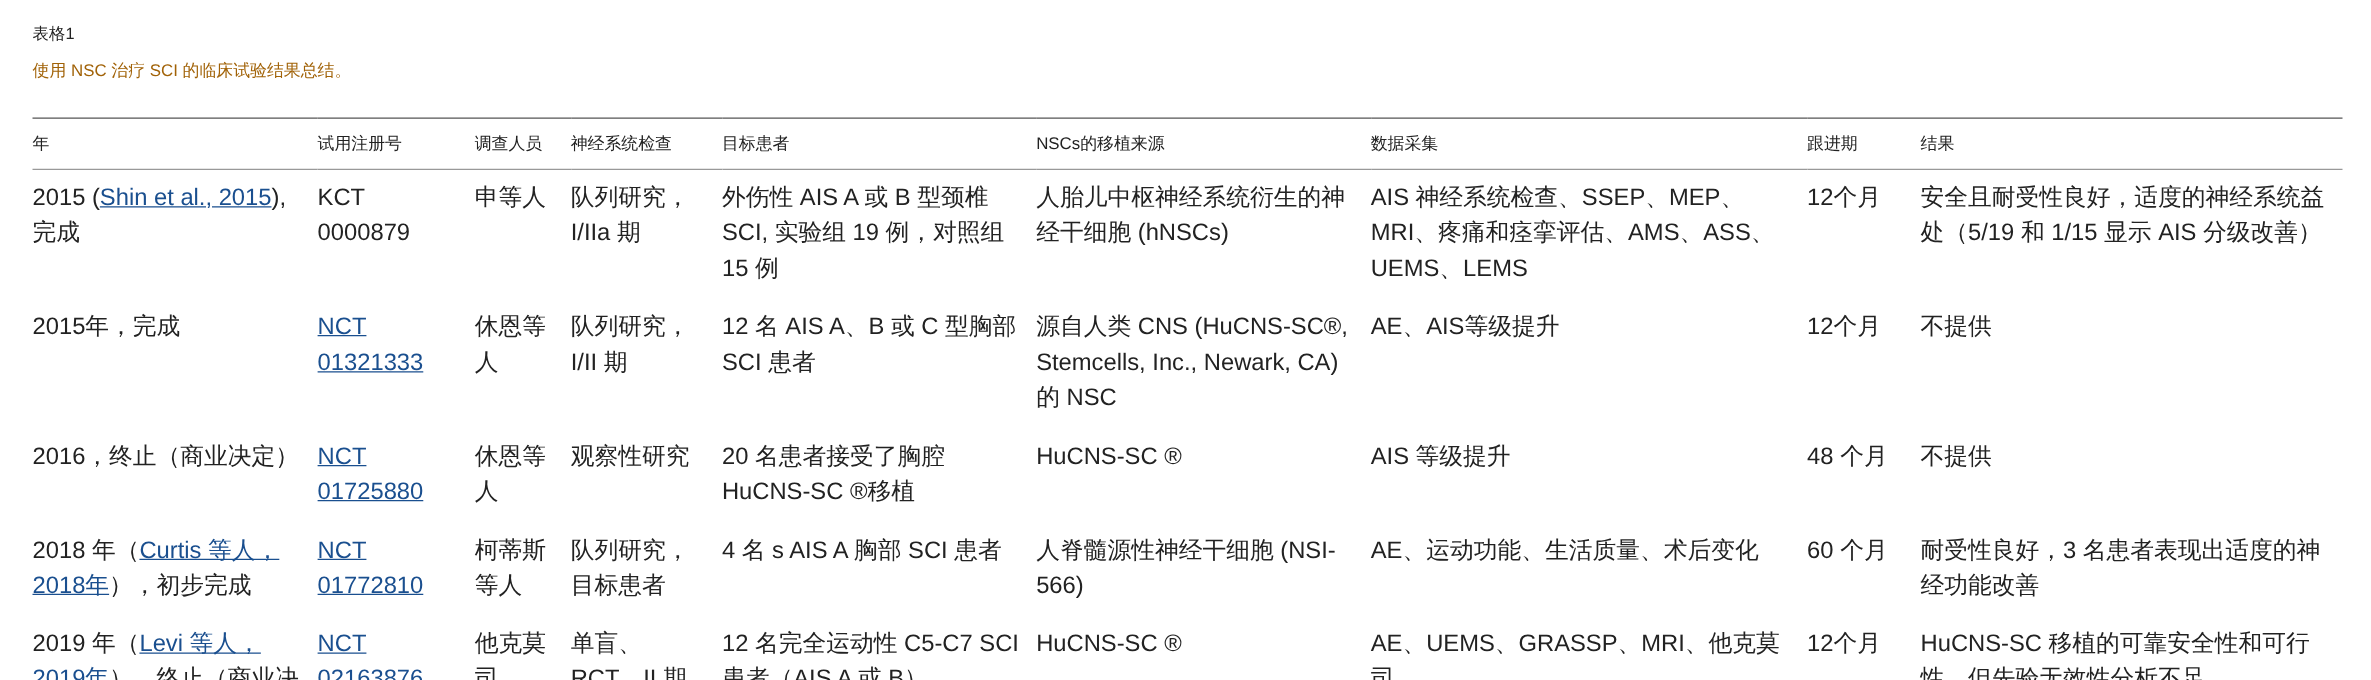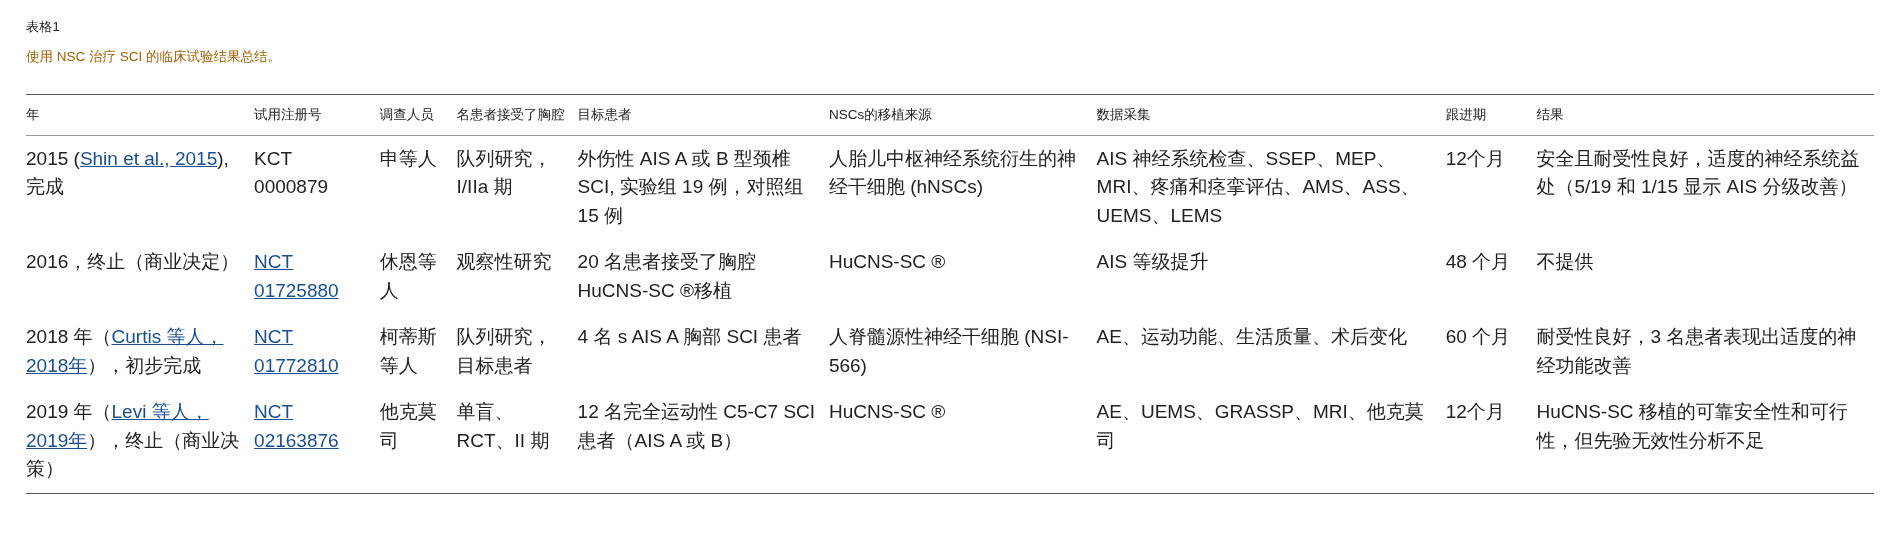--- a/index.html
+++ b/index.html
@@ -96,21 +96,21 @@
         <col class="c-source">
         <col class="c-data">
         <col class="c-follow">
         <col class="c-result">
     </colgroup>
     <thead>
       <tr>
         <th>年</th>
         <th>试用注册号</th>
         <th>调查人员</th>
-        <th>名患者接受了胸腔</th>
+        <th>神经系统检查</th>
         <th>目标患者</th>
         <th>NSCs的移植来源</th>
         <th>数据采集</th>
         <th>跟进期</th>
         <th>结果</th>
       </tr>
     </thead>
     <tbody>
 
       <tr>
@@ -118,20 +118,31 @@
         <td>KCT 0000879</td>
         <td>申等人</td>
         <td>队列研究，I/IIa 期</td>
         <td>外伤性 AIS A 或 B 型颈椎 SCI, 实验组 19 例，对照组 15 例</td>
         <td>人胎儿中枢神经系统衍生的神经干细胞 (hNSCs)</td>
         <td>AIS 神经系统检查、SSEP、MEP、MRI、疼痛和痉挛评估、AMS、ASS、UEMS、LEMS</td>
         <td>12个月</td>
         <td>安全且耐受性良好，适度的神经系统益处（5/19 和 1/15 显示 AIS 分级改善）</td>
       </tr>
 
+      <tr>
+        <td><span>2015年，完成</span></td>
+        <td><span class="link">NCT 01321333</span></td>
+        <td>休恩等人</td>
+        <td>队列研究，I/II 期</td>
+        <td>12 名 AIS A、B 或 C 型胸部 SCI 患者</td>
+        <td>源自人类 CNS (HuCNS-SC®, Stemcells, Inc., Newark, CA)的 NSC</td>
+        <td>AE、AIS等级提升</td>
+        <td>12个月</td>
+        <td>不提供</td>
+      </tr>
 
       <tr>
         <td><span>2016，终止（商业决定）</span></td>
         <td><span class="link">NCT 01725880</span></td>
         <td>休恩等人</td>
         <td>观察性研究</td>
         <td>20 名患者接受了胸腔 HuCNS-SC ®移植</td>
         <td>HuCNS-SC ®</td>
         <td>AIS 等级提升</td>
         <td>48 个月</td>

